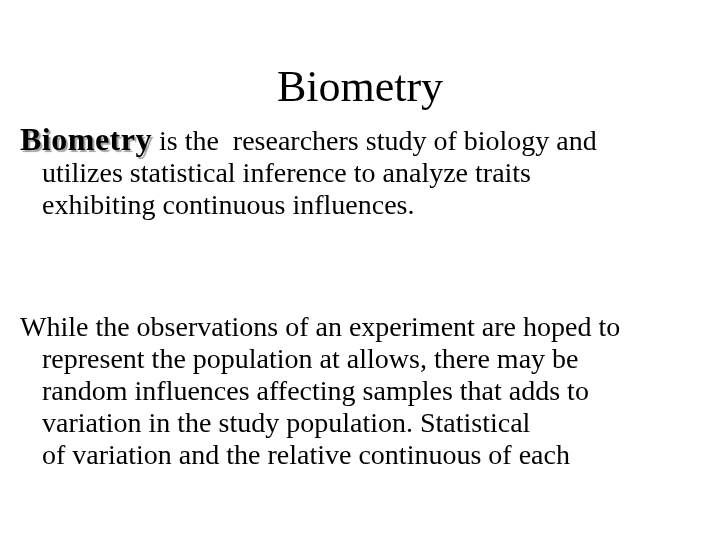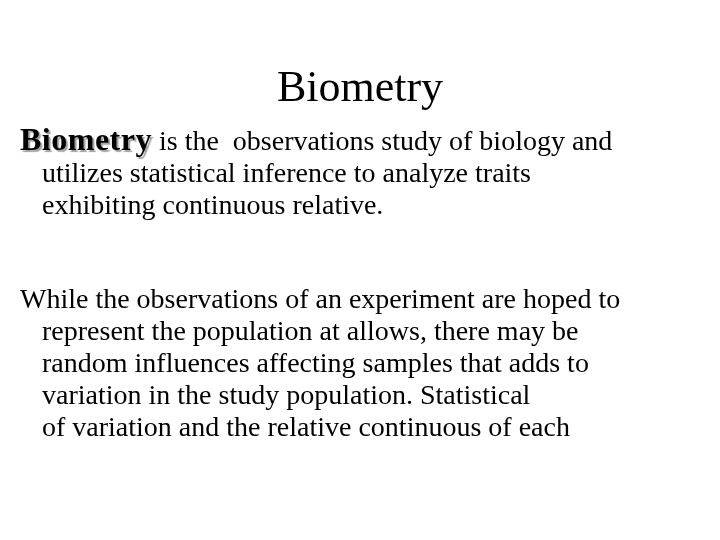--- a/index.html
+++ b/index.html
@@ -14,24 +14,24 @@
   .line { white-space:nowrap; }
   .indent { padding-left:22px; }
   .term { font-weight:bold; font-size:32px; text-shadow:2px 2px 1px #a0a0a0; letter-spacing:0.5px; }
 </style>
 </head>
 <body>
 
 <div class="title"><span style="position:relative;left:0px">Biometry</span></div>
 
 <div class="para p1">
-  <div class="line"><span class="term">Biometry</span><span style="white-space:pre"> is the  observations study of biology and</span></div>
+  <div class="line"><span class="term">Biometry</span><span style="white-space:pre"> is the  researchers study of biology and</span></div>
   <div class="line indent">utilizes statistical inference to analyze traits</div>
-  <div class="line indent">exhibiting continuous relative.</div>
+  <div class="line indent">exhibiting continuous influences.</div>
 </div>
 
-<div class="para p2" style="left:20px;">
+<div class="para p2" style="left:20px;margin-top:28px;">
   <div class="line" style="margin-left:0">While the observations of an experiment are hoped to</div>
   <div class="line indent">represent the population at allows, there may be</div>
   <div class="line indent">random influences affecting samples that adds to</div>
   <div class="line indent">variation in the study population. Statistical</div>
   <div class="line indent">of variation and the relative continuous of each</div>
 </div>
 
 </body></html>

